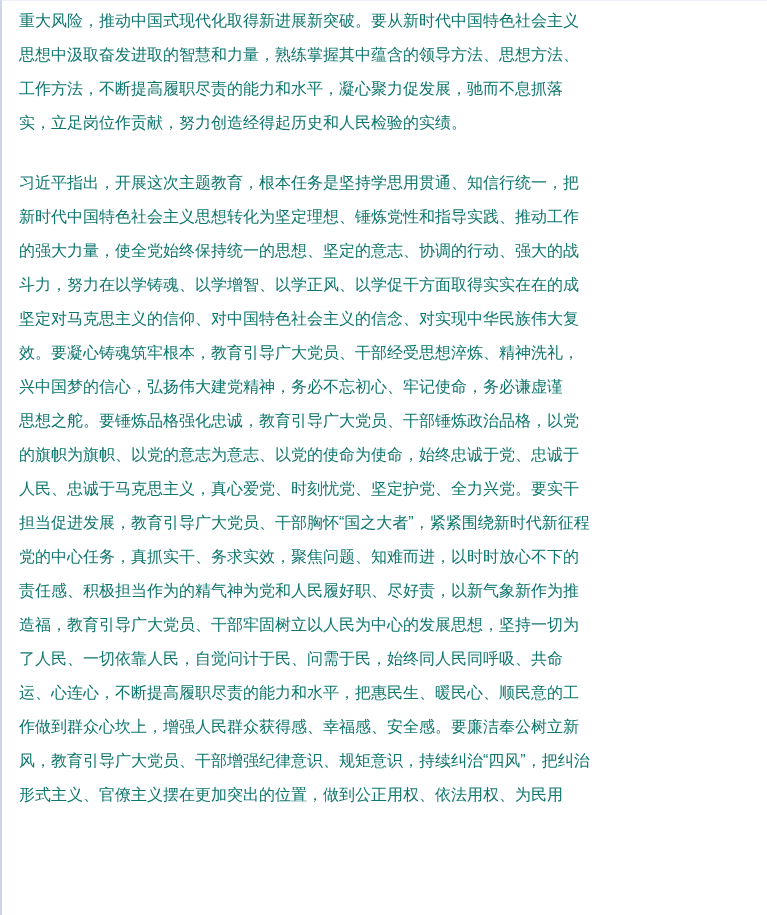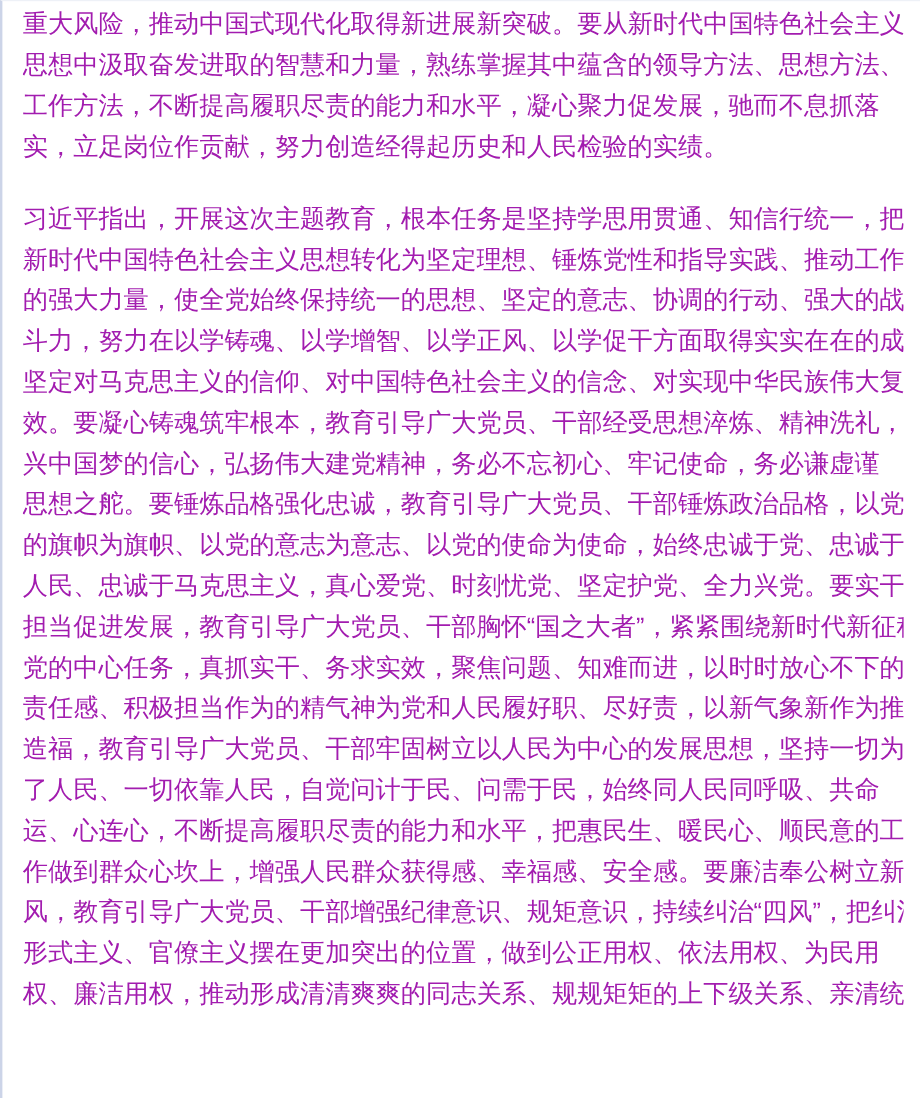--- a/index.html
+++ b/index.html
@@ -11,22 +11,22 @@
       width: 767px;
       height: 915px;
       background: #ffffff;
       overflow: hidden;
       border-left: 2px solid #ccd4e8;
       border-top: 1px solid #eef1f7;
       font-family: "Liberation Sans", sans-serif;
     }
     .article {
       padding: 3px 14px 0 17px;
-      color: #a21caf;
-      font-size: 21px;
+      color: #0f766e;
+      font-size: 16px;
       line-height: 34px;
       border-radius: 12px;
     }
     .paragraph {
       margin: 0 0 26px 0;
     }
     .paragraph:last-child {
       margin-bottom: 8px;
     }
     .line {
@@ -61,16 +61,15 @@
     <div class="line">人民、忠诚于马克思主义，真心爱党、时刻忧党、坚定护党、全力兴党。要实干</div>
     <div class="line">担当促进发展，教育引导广大党员、干部胸怀“国之大者”，紧紧围绕新时代新征程</div>
     <div class="line">党的中心任务，真抓实干、务求实效，聚焦问题、知难而进，以时时放心不下的</div>
     <div class="line">责任感、积极担当作为的精气神为党和人民履好职、尽好责，以新气象新作为推</div>
     <div class="line">造福，教育引导广大党员、干部牢固树立以人民为中心的发展思想，坚持一切为</div>
     <div class="line">了人民、一切依靠人民，自觉问计于民、问需于民，始终同人民同呼吸、共命</div>
     <div class="line">运、心连心，不断提高履职尽责的能力和水平，把惠民生、暖民心、顺民意的工</div>
     <div class="line">作做到群众心坎上，增强人民群众获得感、幸福感、安全感。要廉洁奉公树立新</div>
     <div class="line">风，教育引导广大党员、干部增强纪律意识、规矩意识，持续纠治“四风”，把纠治</div>
     <div class="line">形式主义、官僚主义摆在更加突出的位置，做到公正用权、依法用权、为民用</div>
-    <div class="line">权、廉洁用权，推动形成清清爽爽的同志关系、规规矩矩的上下级关系、亲清统</div>
   </div>
 
 </div>
 
 </body></html>

